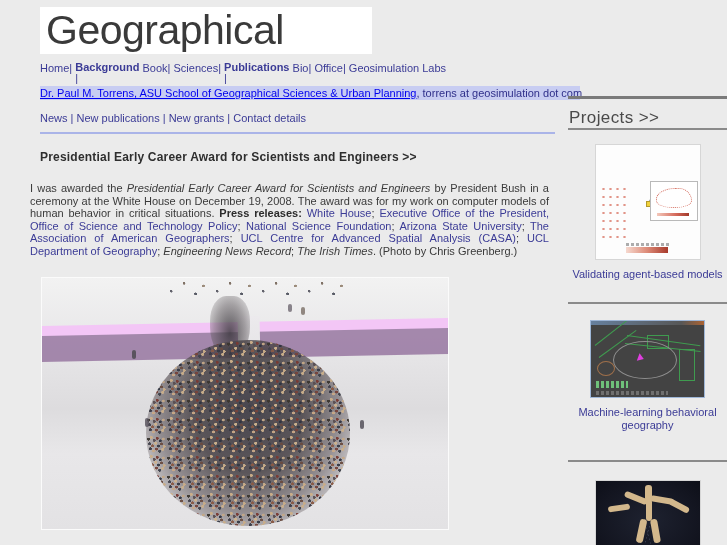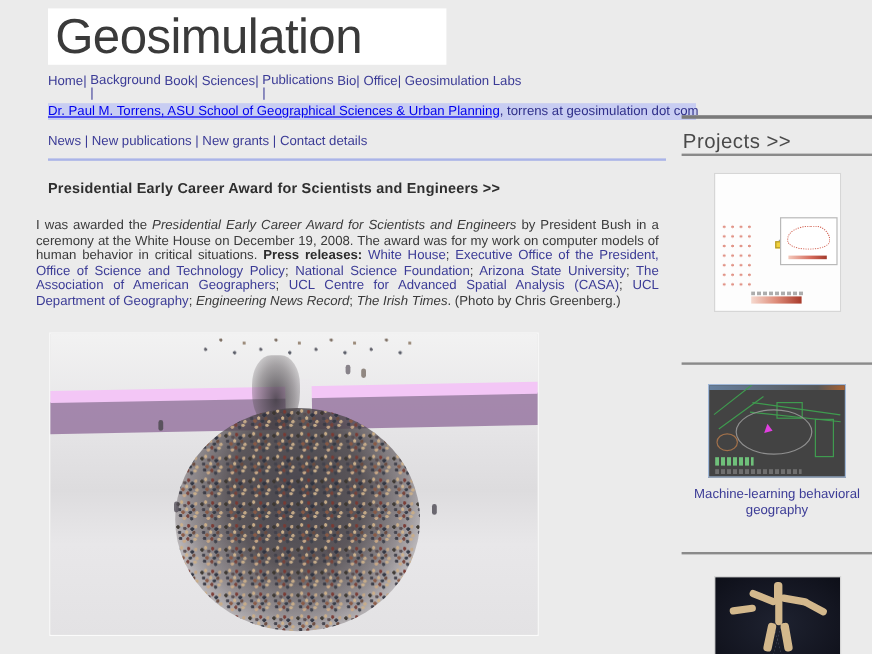--- a/index.html
+++ b/index.html
@@ -59,21 +59,21 @@
     color: #3b3b96;
     text-decoration: none;
   }
   .nav-sep { color: #3b3b96; }
   .nav-stack {
     display: inline-block;
     vertical-align: top;
     line-height: 11px;
     text-align: left;
   }
-  .nav-stack .l1 { display: block; }
+  .nav-stack .l1 { display: block; font-weight: bold; }
   .nav-stack .l2 { display: block; }
 
   
   #byline {
     position: absolute;
     left: 40px;
     top: 86px;
     width: 540px;
     font-size: 11px;
     line-height: 14px;
@@ -443,21 +443,21 @@
     background:
       linear-gradient(105deg, transparent 49.6%, rgba(110,118,140,.35) 49.8%, transparent 50.2%),
       linear-gradient(75deg, transparent 49.6%, rgba(110,118,140,.35) 49.8%, transparent 50.2%);
   }
 </style>
 </head>
 <body>
 
 <div id="site-header">
   <div id="title-box"></div>
-  <h1 id="site-title">Geosimulation</h1>
+  <h1 id="site-title">Geographical</h1>
 </div>
 
 <div id="primary-nav">
   <a href="#">Home</a><span class="nav-sep">|</span>
   <span class="nav-stack"><a class="l1" href="#">Background</a><span class="l2 nav-sep">|</span></span>
   <a href="#">Book</a><span class="nav-sep">|</span>
   <a href="#">Sciences</a><span class="nav-sep">|</span>
   <span class="nav-stack"><a class="l1" href="#">Publications</a><span class="l2 nav-sep">|</span></span>
   <a href="#">Bio</a><span class="nav-sep">|</span>
   <a href="#">Office</a><span class="nav-sep">|</span>
@@ -515,20 +515,21 @@
       <span class="t-arm"></span>
       <span class="t-leader"></span>
       <span class="t-dot"></span>
       <span class="t-inset">
         <span class="t-inset-curve"></span>
         <span class="t-inset-bar"></span>
       </span>
       <span class="t-legend-txt"></span>
       <span class="t-legend"></span>
     </span>
+    <a href="#" class="sb-caption">Validating agent-based models</a>
   </div>
 
   <div class="sidebar-rule" style="top:206px;"></div>
 
   <div class="sb-item" style="top:224px;">
     <span class="sb-thumb thumb-ml">
       <span class="ml-topstrip"></span>
       <span class="ml-line" style="left:4px;top:24px;width:52px;transform:rotate(-38deg);"></span>
       <span class="ml-line" style="left:8px;top:36px;width:46px;transform:rotate(-36deg);"></span>
       <span class="ml-line" style="left:36px;top:14px;width:74px;transform:rotate(8deg);"></span>

